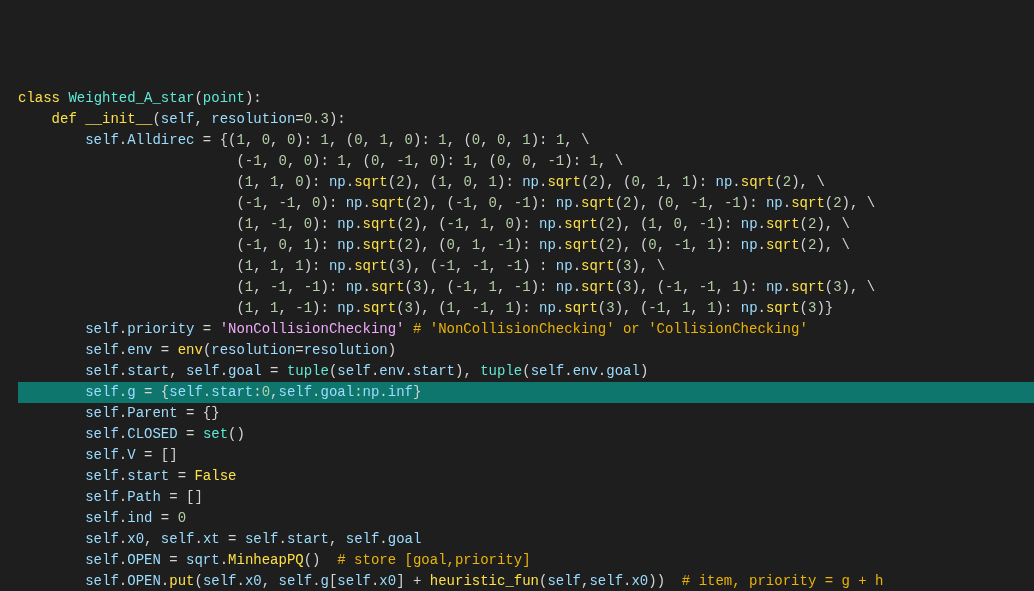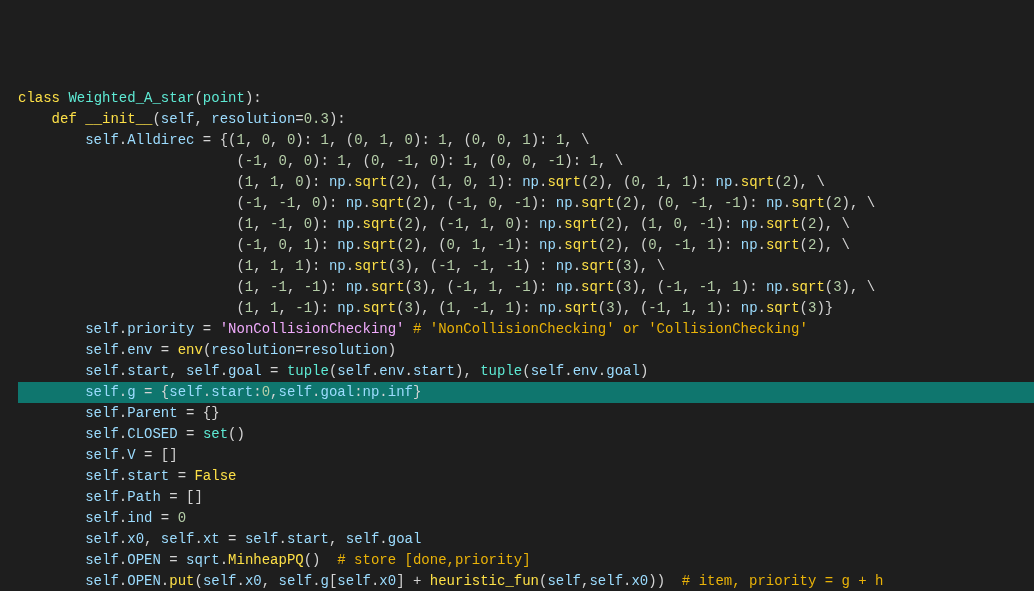--- a/index.html
+++ b/index.html
@@ -44,18 +44,18 @@
 <span><span>        </span><span class="var">self</span><span>.</span><span class="var">env</span><span> = </span><span class="fn">env</span><span>(</span><span class="var">resolution</span><span>=</span><span class="var">resolution</span><span>)</span></span>
 <span><span>        </span><span class="var">self</span><span>.</span><span class="var">start</span><span>, </span><span class="var">self</span><span>.</span><span class="var">goal</span><span> = </span><span class="cls">tuple</span><span>(</span><span class="var">self</span><span>.</span><span class="var">env</span><span>.</span><span class="var">start</span><span>), </span><span class="cls">tuple</span><span>(</span><span class="var">self</span><span>.</span><span class="var">env</span><span>.</span><span class="var">goal</span><span>)</span></span>
 <span class="hl-line"><span>        </span><span class="var">self</span><span>.</span><span class="var">g</span><span> = {</span><span class="var">self</span><span>.</span><span class="var">start</span><span>:</span><span class="num">0</span><span>,</span><span class="var">self</span><span>.</span><span class="var">goal</span><span>:</span><span class="var">np</span><span>.</span><span class="var">inf</span><span>}</span></span>
 <span><span>        </span><span class="var">self</span><span>.</span><span class="var">Parent</span><span> = {}</span></span>
 <span><span>        </span><span class="var">self</span><span>.</span><span class="var">CLOSED</span><span> = </span><span class="cls">set</span><span>()</span></span>
 <span><span>        </span><span class="var">self</span><span>.</span><span class="var">V</span><span> = []</span></span>
 <span><span>        </span><span class="var">self</span><span>.</span><span class="var">start</span><span> = </span><span class="kw">False</span></span>
 <span><span>        </span><span class="var">self</span><span>.</span><span class="var">Path</span><span> = []</span></span>
 <span><span>        </span><span class="var">self</span><span>.</span><span class="var">ind</span><span> = </span><span class="num">0</span></span>
 <span><span>        </span><span class="var">self</span><span>.</span><span class="var">x0</span><span>, </span><span class="var">self</span><span>.</span><span class="var">xt</span><span> = </span><span class="var">self</span><span>.</span><span class="var">start</span><span>, </span><span class="var">self</span><span>.</span><span class="var">goal</span></span>
-<span><span>        </span><span class="var">self</span><span>.</span><span class="var">OPEN</span><span> = </span><span class="var">sqrt</span><span>.</span><span class="fn">MinheapPQ</span><span>()  </span><span class="cmt"># store [done,priority]</span></span>
+<span><span>        </span><span class="var">self</span><span>.</span><span class="var">OPEN</span><span> = </span><span class="var">sqrt</span><span>.</span><span class="fn">MinheapPQ</span><span>()  </span><span class="cmt"># store [goal,priority]</span></span>
 <span><span>        </span><span class="var">self</span><span>.</span><span class="var">OPEN</span><span>.</span><span class="fn">put</span><span>(</span><span class="var">self</span><span>.</span><span class="var">x0</span><span>, </span><span class="var">self</span><span>.</span><span class="var">g</span><span>[</span><span class="var">self</span><span>.</span><span class="var">x0</span><span>] + </span><span class="fn">heuristic_fun</span><span>(</span><span class="var">self</span><span>,</span><span class="var">self</span><span>.</span><span class="var">x0</span><span>))  </span><span class="cmt"># item, priority = g + h</span></span>
 </div>
 
 
 
 
 </body></html>

